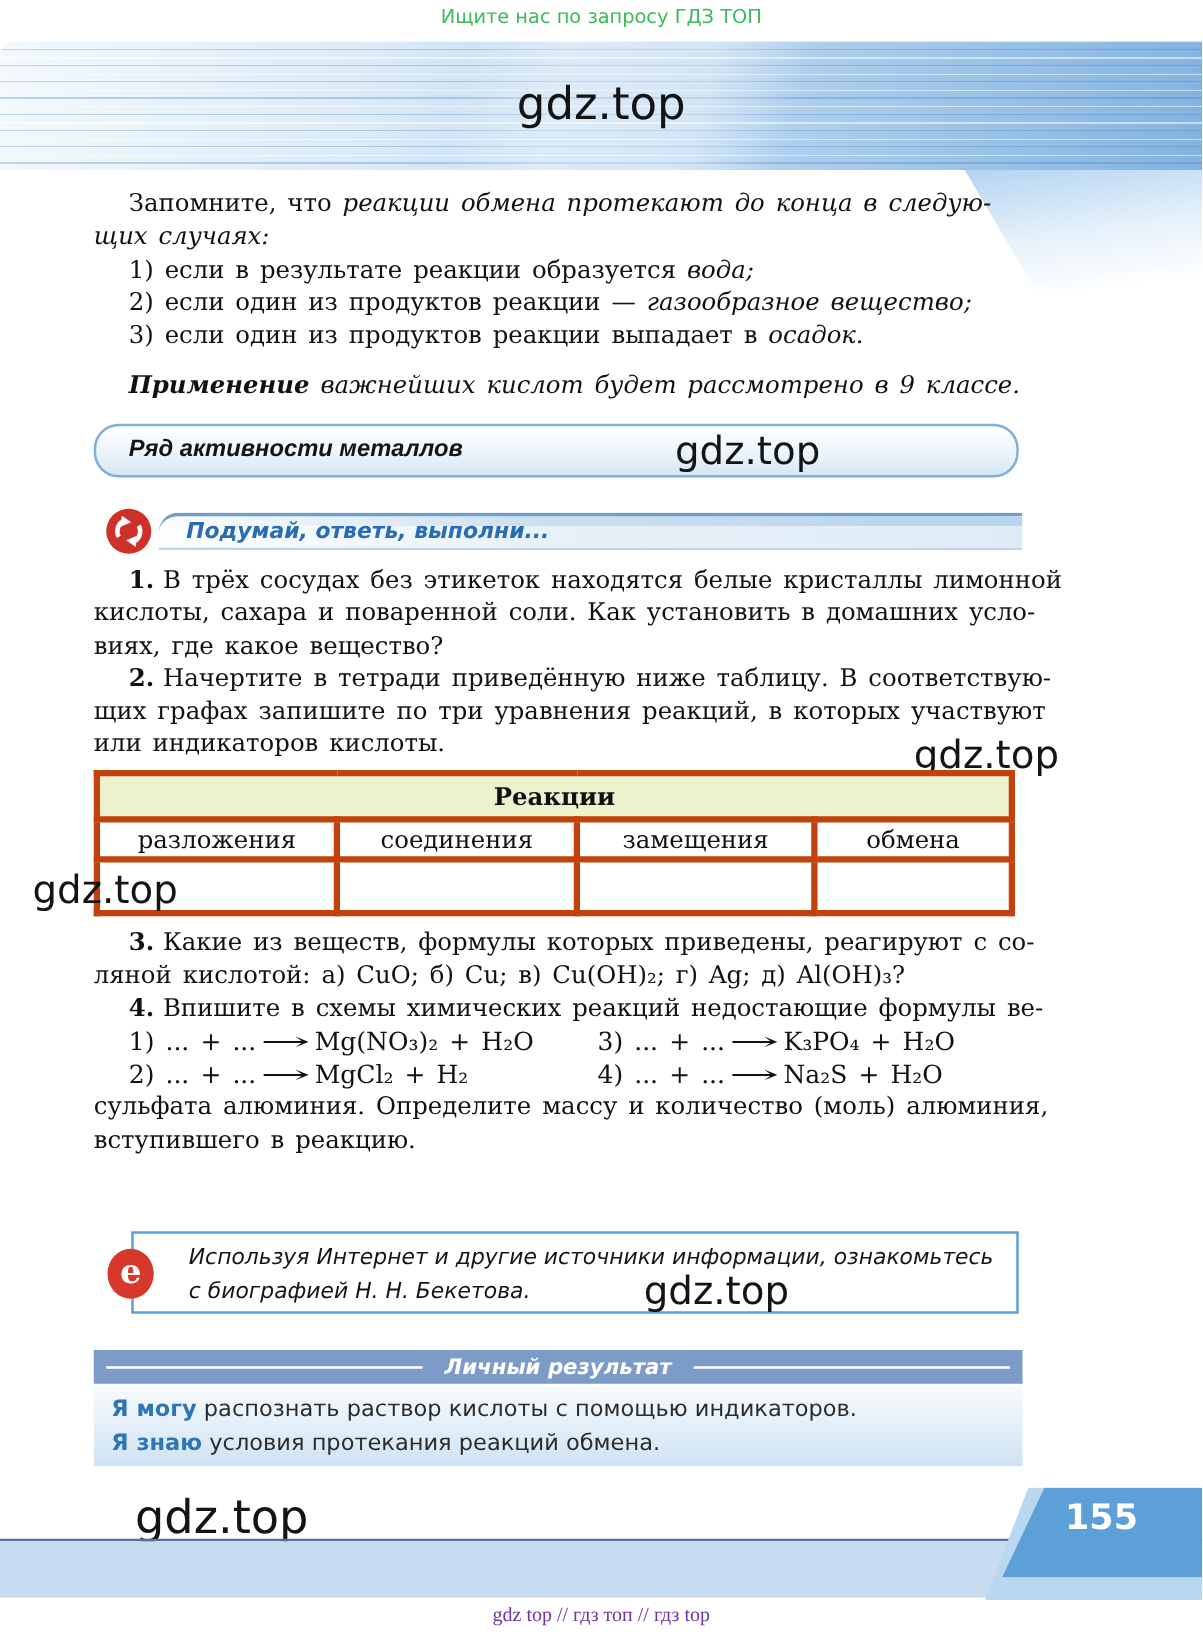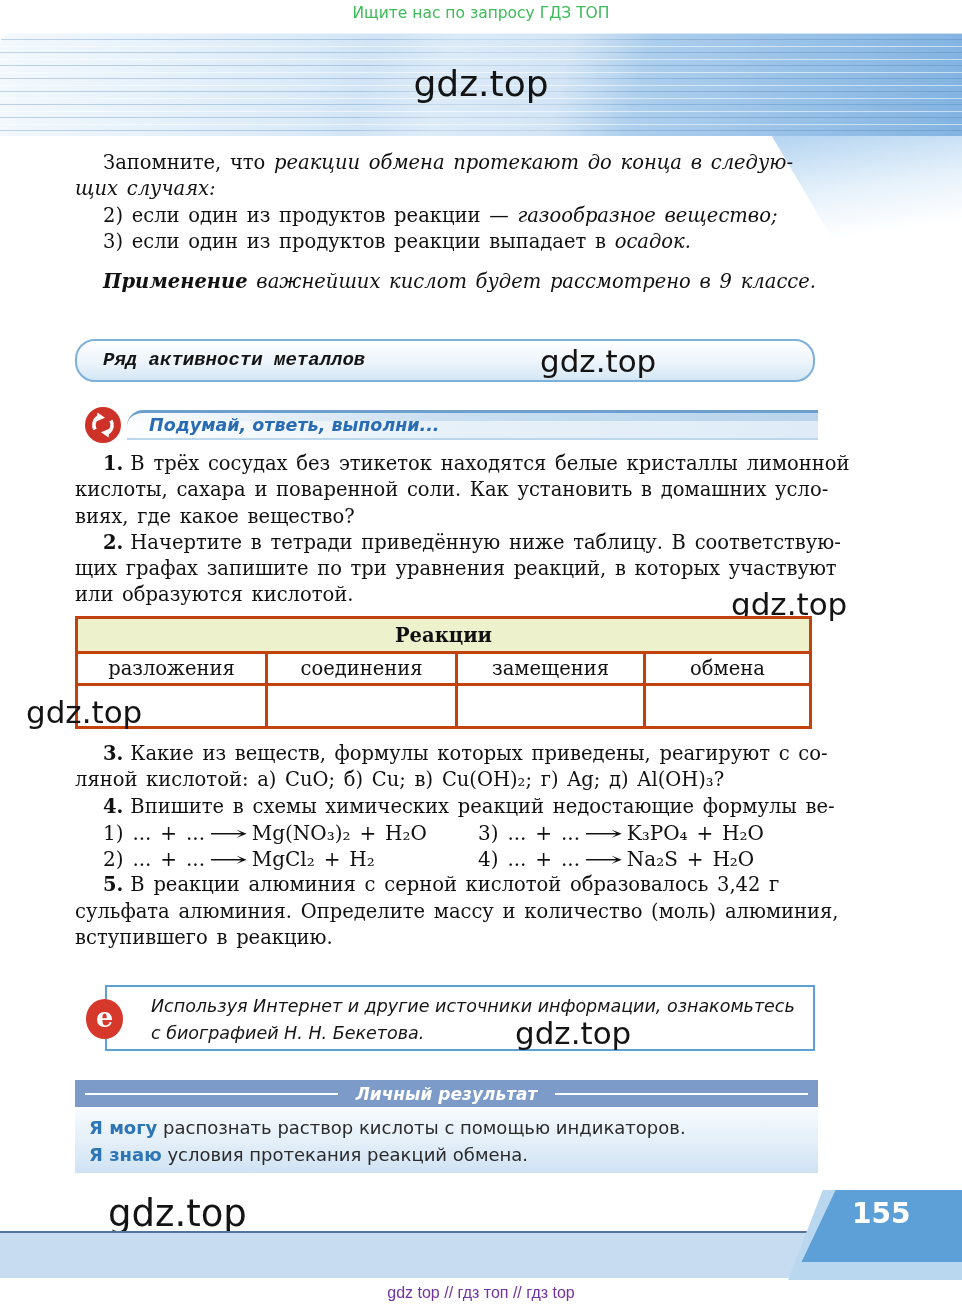--- a/index.html
+++ b/index.html
@@ -36,37 +36,37 @@
   .ind{padding-left:28px;}
   .it{font-style:italic;}
   .bd{font-weight:bold;}
   .qnum{font-weight:bold;margin-right:7px;}
   .gap{margin-top:14px;font-style:italic;}
 
   
   .activity-box{top:339px;left:75px;width:740px;height:43px;box-sizing:border-box;
     border:2.5px solid #7fb0d9;border-radius:20px;
     background:linear-gradient(to bottom,#ffffff 0%,#ecf4fb 55%,#d4e7f5 100%);}
-  .activity-label{position:absolute;left:26px;top:8px;font-family:Liberation Mono, monospace;
+  .activity-label{position:absolute;left:26px;top:8px;font-family:Liberation Sans, sans-serif;
     font-weight:bold;font-style:italic;font-size:19px;color:#151515;}
 
   
   .think-icon{top:406px;left:84px;width:38px;height:38px;}
   .think-bar{top:410px;left:127px;width:691px;height:30px;box-sizing:border-box;
     border-top:3px solid #6d9fcc;border-bottom:2px solid #bcd6ec;border-radius:16px 0 0 0;
     background:
       linear-gradient(to right, rgba(255,255,255,.95) 0%, rgba(255,255,255,.25) 45%, rgba(255,255,255,0) 100%),
       linear-gradient(to bottom,#b9d4ec 0 8px,#dfecf7 8px 100%);}
   .think-title{position:absolute;left:22px;top:2px;font-family:"DejaVu Sans", sans-serif;
     font-weight:bold;font-style:italic;font-size:17.5px;color:#2a6cb3;}
 
   
   .rtable{top:616px;left:75px;width:737px;border-collapse:collapse;position:absolute;
     font-size:19.5px;}
-  .rtable td, .rtable th{border:3px solid #c2410c;text-align:center;font-weight:normal;}
+  .rtable td, .rtable th{border:5px solid #c2410c;text-align:center;font-weight:normal;}
   .rtable .thead{background:#edf2cc;font-weight:bold;height:30px;}
   .rtable .sub{height:32px;margin-top:13px;}
   .rtable .empty{height:43px;}
 
   
   .eq-grid{display:grid;grid-template-columns:375px 1fr;padding-left:28px;}
   .eq{line-height:26.3px;white-space:nowrap;font-size:20px;}
   .arrow{display:inline-block;transform:scaleX(2.4);margin:0 15px;}
 
   
@@ -95,36 +95,37 @@
   
   .band-line{top:1231px;left:0;width:962px;height:2px;background:#53739c;}
   .band{top:1233px;left:0;width:962px;height:45px;background:#c7dcf1;}
   .badge-back{top:1190px;left:788px;width:174px;height:90px;background:#b9d7ee;
     clip-path:polygon(20% 0,100% 0,100% 100%,0 100%);}
   .badge{top:1190px;left:800px;width:162px;height:72px;background:#5da0d7;
     clip-path:polygon(22% 0,100% 0,100% 100%,1% 100%);}
   .badge-num{position:absolute;left:52px;top:7px;font-family:"DejaVu Sans", sans-serif;
     font-weight:bold;font-size:28px;color:#ffffff;}
   .footer-links{top:1284px;left:0;right:0;text-align:center;
-    font-family:Liberation Sans, sans-serif;font-size:16px;color:#7133a3;}
+    font-family:Liberation Serif, serif;font-size:16px;color:#7133a3;}
 </style>
 </head>
 <body>
 
 <div class="page">
 
   <div class="abs top-hint">Ищите нас по запросу ГДЗ ТОП</div>
 
   <div class="abs banner"></div>
   <div class="abs banner-fade"></div>
   <div class="abs wm wm-banner">gdz.top</div>
 
   <div class="abs tblock" style="top:150px;">
     <div class="tline ind"><span>Запомните, что </span><span class="it">реакции обмена протекают до конца в следую-</span></div>
     <div class="tline it">щих случаях:</div>
+    <div class="tline ind"><span>1) если в результате реакции образуется </span><span class="it">вода;</span></div>
     <div class="tline ind"><span>2) если один из продуктов реакции — </span><span class="it">газообразное вещество;</span></div>
     <div class="tline ind"><span>3) если один из продуктов реакции выпадает в </span><span class="it">осадок.</span></div>
     <div class="tline ind gap"><span class="bd">Применение</span><span> важнейших кислот будет рассмотрено в 9 классе.</span></div>
   </div>
 
   <div class="abs activity-box">
     <div class="activity-label">Ряд активности металлов</div>
   </div>
   <div class="abs wm wm-activity">gdz.top</div>
 
@@ -142,21 +143,21 @@
   <div class="abs think-bar">
     <div class="think-title">Подумай, ответь, выполни...</div>
   </div>
 
   <div class="abs tblock" style="top:451px;">
     <div class="tline ind"><span class="qnum">1.</span><span>В трёх сосудах без этикеток находятся белые кристаллы лимонной</span></div>
     <div class="tline">кислоты, сахара и поваренной соли. Как установить в домашних усло-</div>
     <div class="tline">виях, где какое вещество?</div>
     <div class="tline ind"><span class="qnum">2.</span><span>Начертите в тетради приведённую ниже таблицу. В соответствую-</span></div>
     <div class="tline">щих графах запишите по три уравнения реакций, в которых участвуют</div>
-    <div class="tline">или образуются кислотой.</div>
+    <div class="tline">или индикаторов кислоты.</div>
   </div>
   <div class="abs wm wm-right">gdz.top</div>
 
   <table class="rtable">
     <tbody>
         <tr>
           <th class="thead" colspan="4">Реакции</th>
         </tr>
     <tr class="sub">
       <td style="width:185px;">разложения</td>
@@ -177,21 +178,20 @@
   <div class="abs tblock" style="top:741px;">
     <div class="tline ind"><span class="qnum">3.</span><span>Какие из веществ, формулы которых приведены, реагируют с со-</span></div>
     <div class="tline">ляной кислотой: а) CuO; б) Cu; в) Cu(OH)₂; г) Ag; д) Al(OH)₃?</div>
     <div class="tline ind"><span class="qnum">4.</span><span>Впишите в схемы химических реакций недостающие формулы ве-</span></div>
     <div class="eq-grid">
       <div class="eq"><span>1) ... + ...</span><span class="arrow">→</span><span>Mg(NO₃)₂ + H₂O</span></div>
       <div class="eq"><span>3) ... + ...</span><span class="arrow">→</span><span>K₃PO₄ + H₂O</span></div>
       <div class="eq"><span>2) ... + ...</span><span class="arrow">→</span><span>MgCl₂ + H₂</span></div>
       <div class="eq"><span>4) ... + ...</span><span class="arrow">→</span><span>Na₂S + H₂O</span></div>
     </div>
-    <div class="tline ind"><span class="qnum">5.</span><span>В реакции алюминия с серной кислотой образовалось 3,42 г</span></div>
     <div class="tline">сульфата алюминия. Определите массу и количество (моль) алюминия,</div>
     <div class="tline">вступившего в реакцию.</div>
   </div>
 
   <div class="abs inet-box">
     <div class="inet-icon">е</div>
     <div class="inet-text">
       <div>Используя Интернет и другие источники информации, ознакомьтесь</div>
       <div>с биографией Н. Н. Бекетова.</div>
     </div>

